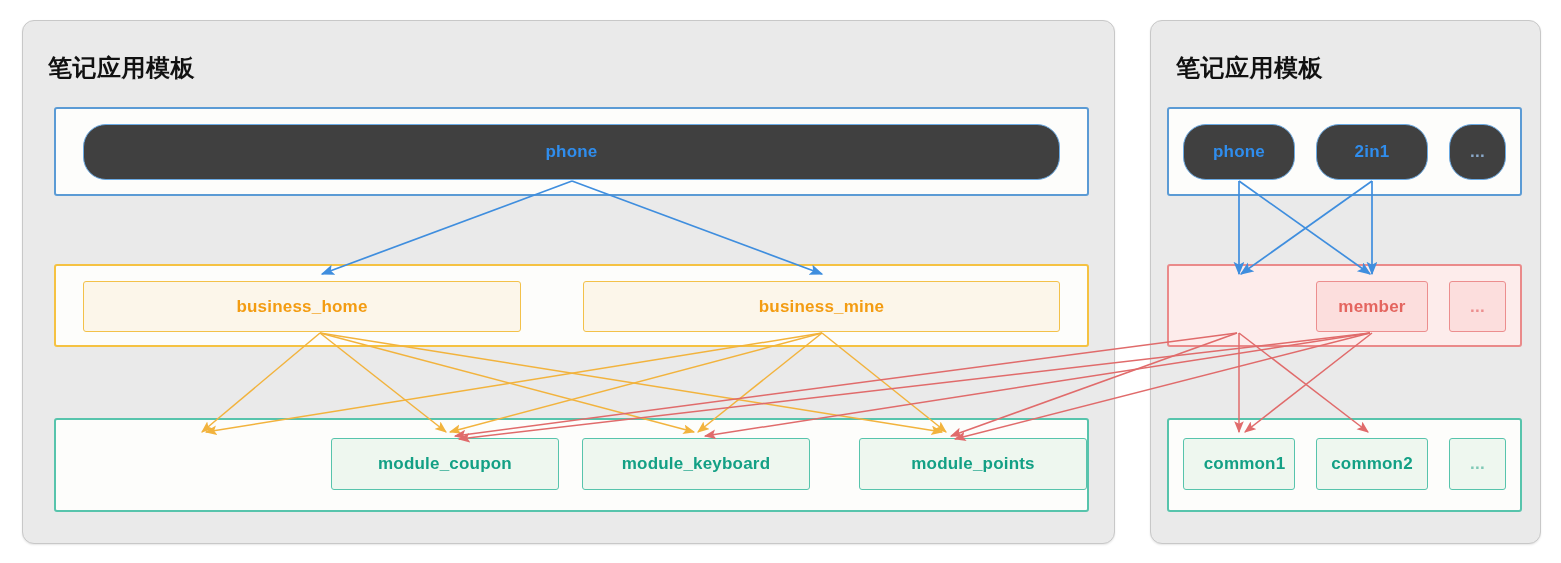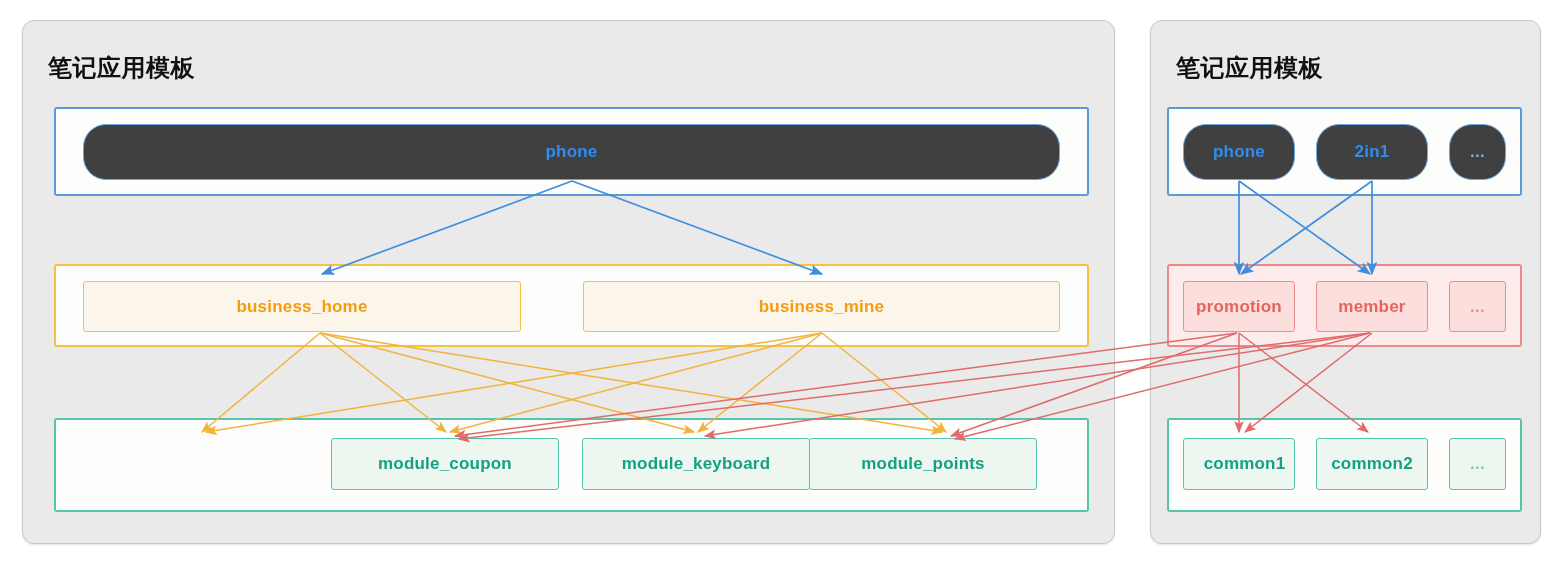--- a/index.html
+++ b/index.html
@@ -42,32 +42,31 @@
   <div class="layer blue" style="left:54px;top:107px;width:1035px;height:89px;"></div>
   <div class="node blue" style="left:83px;top:124px;width:977px;height:56px;">phone</div>
 
   <div class="layer yellow" style="left:54px;top:264px;width:1035px;height:83px;"></div>
   <div class="node yellow" style="left:83px;top:281px;width:438px;height:51px;">business_home</div>
   <div class="node yellow" style="left:583px;top:281px;width:477px;height:51px;">business_mine</div>
 
   <div class="layer green" style="left:54px;top:418px;width:1035px;height:94px;"></div>
   <div class="node green" style="left:331px;top:438px;width:228px;height:52px;">module_coupon</div>
   <div class="node green" style="left:582px;top:438px;width:228px;height:52px;">module_keyboard</div>
-  <div class="node green" style="left:809px;top:438px;width:228px;height:52px;">module_points</div>
+  <div class="node green" style="left:859px;top:438px;width:228px;height:52px;">module_points</div>
 
   <div class="panel" style="left:1150px;top:20px;width:389px;height:522px;"></div>
   <div class="panel-title" style="left:1176px;top:52px;">笔记应用模板</div>
 
   <div class="layer blue" style="left:1167px;top:107px;width:355px;height:89px;"></div>
   <div class="node blue" style="left:1183px;top:124px;width:112px;height:56px;">phone</div>
   <div class="node blue" style="left:1316px;top:124px;width:112px;height:56px;">2in1</div>
   <div class="node blue ghost" style="left:1449px;top:124px;width:57px;height:56px;">...</div>
 
   <div class="layer red" style="left:1167px;top:264px;width:355px;height:83px;"></div>
-  <div class="node red" style="left:1183px;top:281px;width:112px;height:51px;">promotion</div>
   <div class="node red" style="left:1316px;top:281px;width:112px;height:51px;">member</div>
   <div class="node red ghost" style="left:1449px;top:281px;width:57px;height:51px;">...</div>
 
   <div class="layer green" style="left:1167px;top:418px;width:355px;height:94px;"></div>
   <div class="node green" style="left:1183px;top:438px;width:112px;height:52px;padding-left:11px;">common1</div>
   <div class="node green" style="left:1316px;top:438px;width:112px;height:52px;">common2</div>
   <div class="node green ghost" style="left:1449px;top:438px;width:57px;height:52px;">...</div>
 
   <svg class="edges" viewBox="0 0 1561 563">
     <defs>

